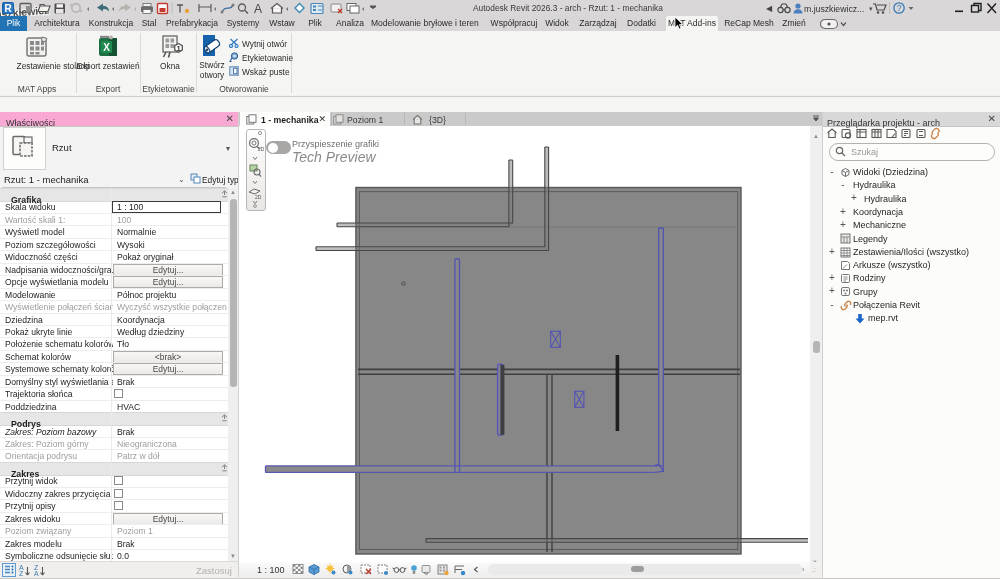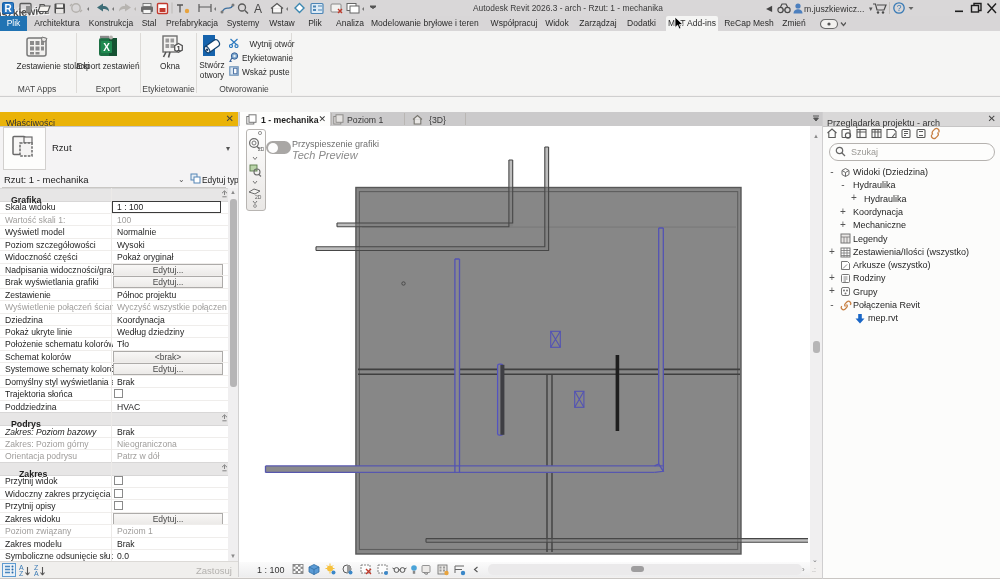--- a/index.html
+++ b/index.html
@@ -238,37 +238,37 @@
   </g>
 </svg>
 <div class="blabel" style="left:190px;top:60px;width:44px;">Stwórz<br>otwory</div>
 <svg class="abs" style="left:229px;top:38px;" width="10" height="10" viewBox="0 0 10 10">
   <g stroke="#2e7bc0" stroke-width="1.2" fill="none">
     <path d="M1.5 1 L8 7 M8.5 1 L2 7"></path>
     <circle cx="2" cy="8" r="1.5"></circle>
       <circle cx="7.5" cy="8" r="1.5"></circle>
   </g>
 </svg>
-<div class="blabel" style="left:242px;top:39px;width:60px;text-align:center;">Wytnij otwór</div>
+<div class="blabel" style="left:242px;top:39px;width:60px;text-align:left;">Wytnij otwór</div>
 <svg class="abs" style="left:229px;top:52px;" width="10" height="10" viewBox="0 0 10 10">
   <circle cx="5.5" cy="4" r="3.2" fill="#7da7cc" stroke="#39639b" stroke-width="1"></circle>
   <circle cx="5.5" cy="4" r="1.2" fill="#e8eef5"></circle>
   <path d="M2.8 6 L1 9.5 l2 0.5" stroke="#39639b" stroke-width="1.2" fill="none"></path>
 </svg>
 <div class="blabel" style="left:242px;top:53px;width:64px;text-align:left;">Etykietowanie</div>
 <svg class="abs" style="left:229px;top:66px;" width="10" height="10" viewBox="0 0 10 10">
   <rect x="0.8" y="0.8" width="8.4" height="8.4" fill="#dbe7f2" stroke="#6f94ba" stroke-width="1.2"></rect>
   <rect x="4.6" y="2.2" width="3.4" height="5.6" fill="#fff" stroke="#39639b" stroke-width="0.9"></rect>
 </svg>
 <div class="blabel" style="left:242px;top:67px;width:60px;text-align:left;">Wskaż puste</div>
 <div class="plabel" style="left:197px;top:84px;width:94px;">Otworowanie</div>
 <div class="abs" id="ribbonline"></div>
 <div class="abs" id="gapstrip"></div>
 <div class="abs" id="props"></div>
-<div class="abs" style="left:0;top:112px;width:238px;height:14px;background:#eab308;border-bottom:1px solid #c6c5c5;">
+<div class="abs" style="left:0;top:112px;width:238px;height:14px;background:#f9a8d4;border-bottom:1px solid #c6c5c5;">
   <span class="phead" style="margin-left:6px;line-height:14px;">Właściwości</span>
   <span style="position:absolute;right:4px;top:0;font-size:10px;color:#444;line-height:14px;">✕</span>
 </div>
 
 <div class="abs" style="left:3px;top:127px;width:41px;height:41px;background:#fdfdfc;border:1px solid #d2d0ce;"></div>
 <svg class="abs" style="left:12px;top:135px;" width="24" height="25" viewBox="0 0 24 25">
   <rect x="1" y="1.5" width="12" height="18" rx="1" fill="#f7f6f5" stroke="#6a6a6a" stroke-width="1.5"></rect>
   <rect x="12" y="2" width="8" height="6" fill="#f7f6f5" stroke="#6a6a6a" stroke-width="1.2"></rect>
   <rect x="8" y="8" width="12" height="13" fill="#f5f4f3" stroke="#6a6a6a" stroke-width="1.5" stroke-dasharray="2.6 1.2"></rect>
 </svg>
@@ -300,24 +300,24 @@
 <div class="abs" style="left:0;top:237.8px;width:228px;height:1px;background:#efedeb;"></div>
 <div class="grid-label" style="top:239.8px;">Poziom szczegółowości</div>
 <div class="grid-val" style="top:239.8px;">Wysoki</div>
 <div class="abs" style="left:0;top:250.2px;width:228px;height:1px;background:#efedeb;"></div>
 <div class="grid-label" style="top:252.2px;">Widoczność części</div>
 <div class="grid-val" style="top:252.2px;">Pokaż oryginał</div>
 <div class="abs" style="left:0;top:262.7px;width:228px;height:1px;background:#efedeb;"></div>
 <div class="grid-label" style="top:264.7px;">Nadpisania widoczności/gra...</div>
 <div class="ebtn" style="top:263.7px;">Edytuj...</div>
 <div class="abs" style="left:0;top:275.1px;width:228px;height:1px;background:#efedeb;"></div>
-<div class="grid-label" style="top:277.1px;">Brak wyświetlania grafiki</div>
+<div class="grid-label" style="top:277.1px;">Opcje wyświetlania modelu</div>
 <div class="ebtn" style="top:276.1px;">Edytuj...</div>
 <div class="abs" style="left:0;top:287.6px;width:228px;height:1px;background:#efedeb;"></div>
-<div class="grid-label" style="top:289.6px;">Zestawienie</div>
+<div class="grid-label" style="top:289.6px;">Modelowanie</div>
 <div class="grid-val" style="top:289.6px;">Północ projektu</div>
 <div class="abs" style="left:0;top:300.0px;width:228px;height:1px;background:#efedeb;"></div>
 <div class="grid-label dis" style="top:302.0px;">Wyświetlenie połączeń ścian</div>
 <div class="grid-val dis" style="top:302.0px;">Wyczyść wszystkie połączenia...</div>
 <div class="abs" style="left:0;top:312.5px;width:228px;height:1px;background:#efedeb;"></div>
 <div class="grid-label" style="top:314.5px;">Dziedzina</div>
 <div class="grid-val" style="top:314.5px;">Koordynacja</div>
 <div class="abs" style="left:0;top:324.9px;width:228px;height:1px;background:#efedeb;"></div>
 <div class="grid-label" style="top:326.9px;">Pokaż ukryte linie</div>
 <div class="grid-val" style="top:326.9px;">Według dziedziny</div>
@@ -346,21 +346,21 @@
   </svg>
 <div class="grid-label" style="top:426.5px;font-style:italic;">Zakres: Poziom bazowy</div>
 <div class="grid-val" style="top:426.5px;">Brak</div>
 <div class="abs" style="left:0;top:437.0px;width:228px;height:1px;background:#efedeb;"></div>
 <div class="grid-label dis" style="top:439.0px;">Zakres: Poziom górny</div>
 <div class="grid-val dis" style="top:439.0px;">Nieograniczona</div>
 <div class="abs" style="left:0;top:449.4px;width:228px;height:1px;background:#efedeb;"></div>
 <div class="grid-label dis" style="top:451.4px;">Orientacja podrysu</div>
 <div class="grid-val dis" style="top:451.4px;">Patrz w dół</div>
 <div class="abs" style="left:0;top:461.9px;width:228px;height:1px;background:#efedeb;"></div>
-<div class="sech" style="top:461.9px;padding-left:8px;"><span>Zakres</span></div>
+<div class="sech" style="top:461.9px;"><span>Zakres</span></div>
 <svg class="abs" style="left:221px;top:463.9px;" width="7" height="8" viewBox="0 0 7 8">
     <path d="M1 3.2 L3.5 0.8 L6 3.2 M3.5 1.2 V5 M1.4 6.8 H5.6" stroke="#777" stroke-width="0.9" fill="none"></path>
   </svg>
 <div class="grid-label" style="top:476.3px;">Przytnij widok</div>
 <div class="cbx" style="top:476.3px;"></div>
 <div class="abs" style="left:0;top:486.8px;width:228px;height:1px;background:#efedeb;"></div>
 <div class="grid-label" style="top:488.8px;">Widoczny zakres przycięcia</div>
 <div class="cbx" style="top:488.8px;"></div>
 <div class="abs" style="left:0;top:499.2px;width:228px;height:1px;background:#efedeb;"></div>
 <div class="grid-label" style="top:501.2px;">Przytnij opisy</div>
@@ -513,21 +513,21 @@
   <path d="M7 52 l2 2.5 2 -2.5" stroke="#777" stroke-width="1" fill="none"></path>
   <path d="M3 63 L8 60 L14 62 L9 65 Z" fill="#f2f1ef" stroke="#6a6a6a" stroke-width="1"></path>
   <text x="9" y="70" font-size="5" fill="#555" font-family="Liberation Sans">2D</text>
   <path d="M7 72 l2 2.5 2 -2.5" stroke="#777" stroke-width="1" fill="none"></path>
   <circle cx="9" cy="77" r="1.4" fill="none" stroke="#8a8a8a" stroke-width="0.9"></circle>
 </svg>
 
 <div class="abs" style="left:266px;top:141px;width:25px;height:13px;background:#a9a7a5;border-radius:7px;"></div>
 <div class="abs" style="left:267.5px;top:142.5px;width:10px;height:10px;background:#fdfdfd;border-radius:50%;"></div>
 <div class="abs" style="left:292px;top:138.5px;font-size:9px;color:#6f6f6f;">Przyspieszenie grafiki</div>
-<div class="abs" style="left:292px;top:148.5px;font-size:11px;font-style:italic;color:#8a8a8a;">Tech Preview</div>
+<div class="abs" style="left:292px;top:148.5px;font-size:14px;font-style:italic;color:#8a8a8a;">Tech Preview</div>
 
 <div class="abs" id="viewbar"></div>
 <div class="abs" style="left:257px;top:565px;font-size:9px;color:#333;">1 : 100</div>
 <svg class="abs" style="left:292px;top:562px;" width="200" height="15" viewBox="0 0 200 15">
 
   <rect x="1" y="2.5" width="10" height="9" fill="#fff" stroke="#777" stroke-width="0.8"></rect>
   <g fill="#8a8a8a">
     <rect x="1" y="2.5" width="2.5" height="2.2"></rect>
       <rect x="6" y="2.5" width="2.5" height="2.2"></rect>
     <rect x="3.5" y="4.7" width="2.5" height="2.2"></rect>

